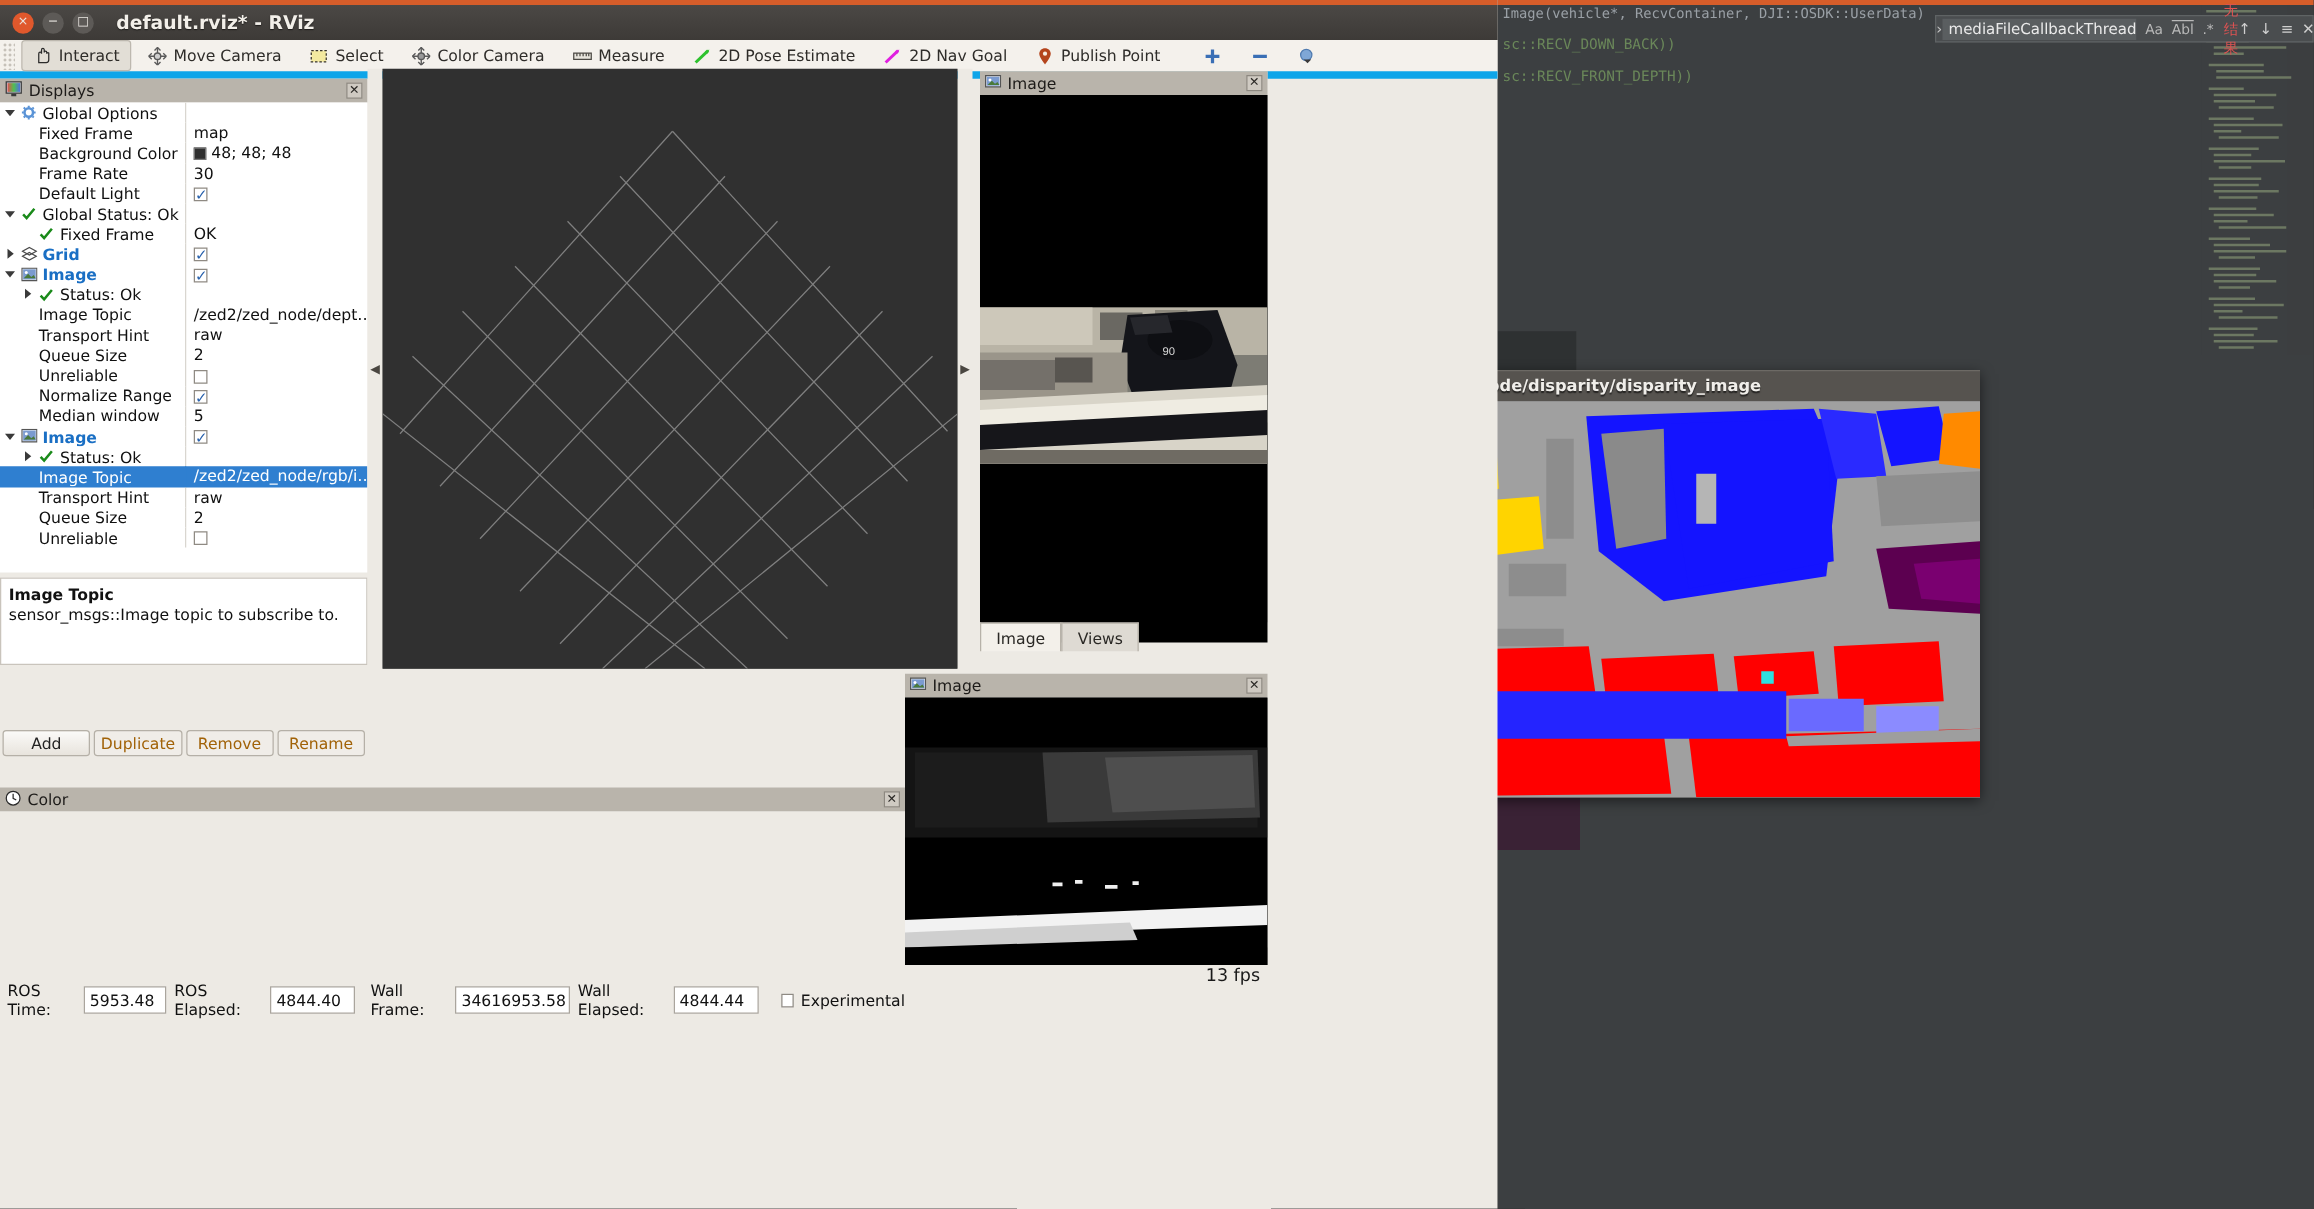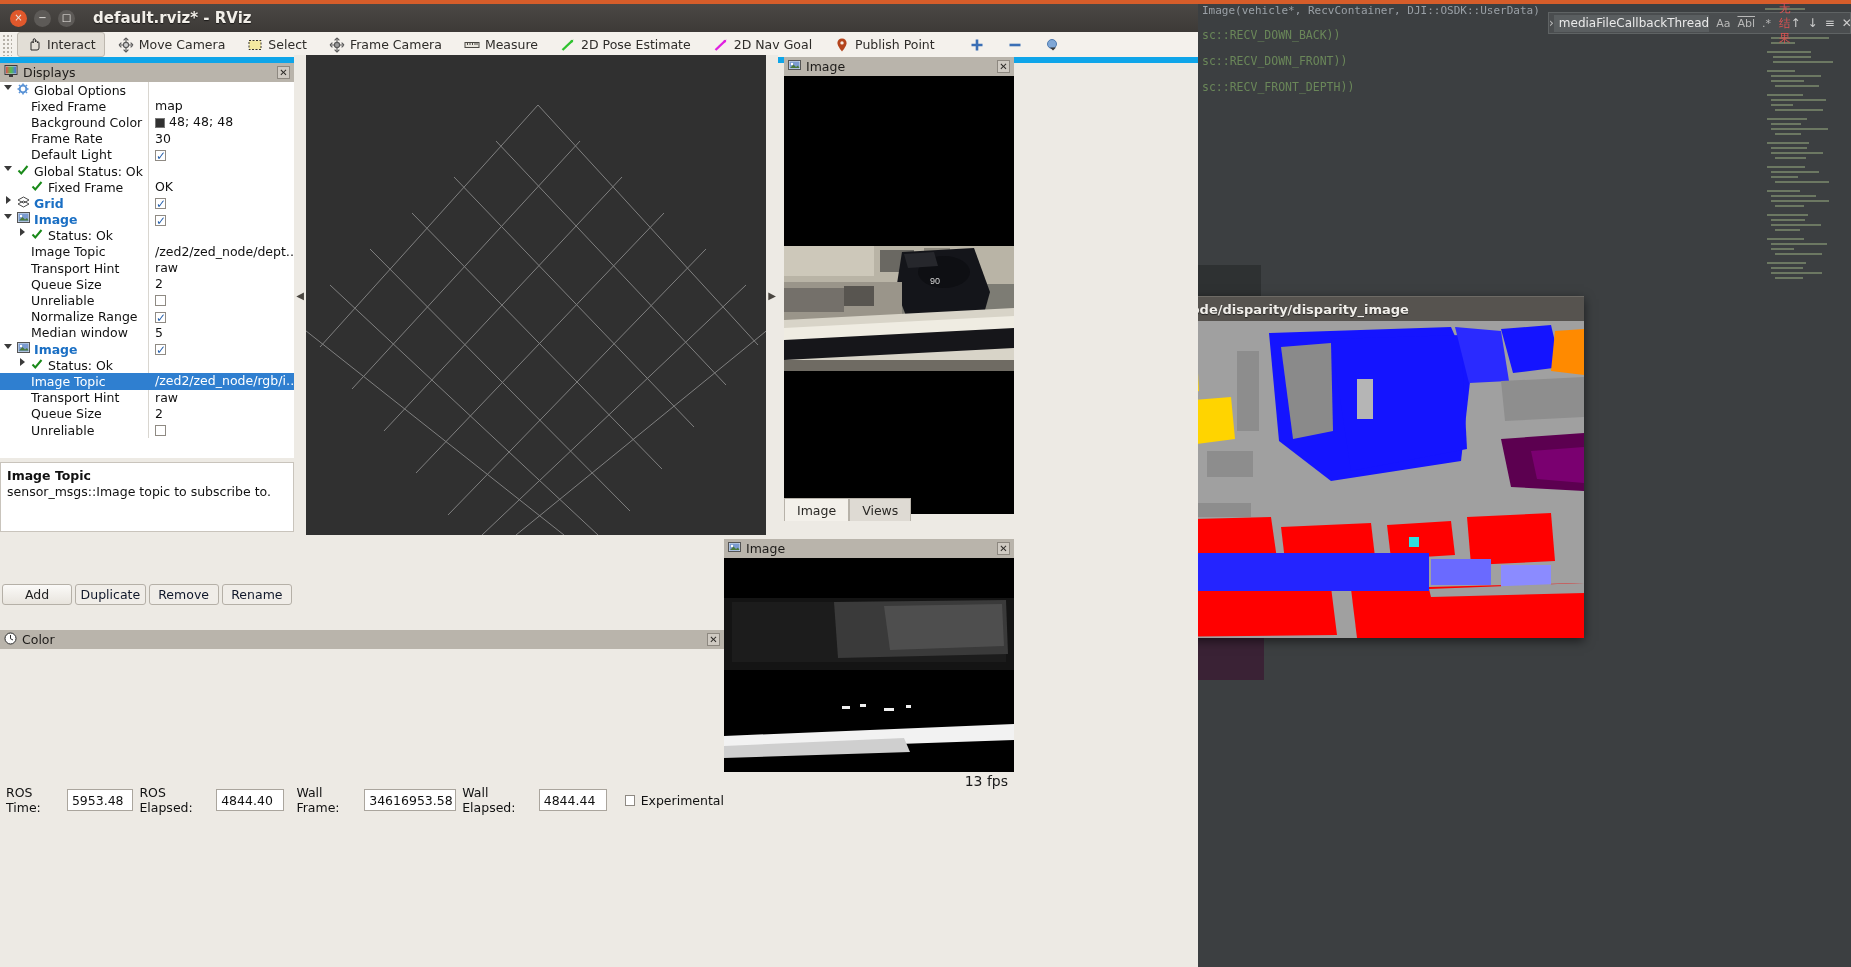--- a/index.html
+++ b/index.html
@@ -39,21 +39,21 @@
   .dock-head { height:19px; background:#b9b4ab; display:flex; align-items:center;
      padding:0 4px; font-size:12.5px; color:#1d1b19; }
   .dock-head .ttl { margin-left:5px; font-weight:normal; }
   .dock-x { margin-left:auto; width:13px; height:13px; border:1px solid #8d8880;
      background:#cfcac2; color:#2b2926; font-size:10px; line-height:11px; text-align:center; }
   #disp-tree { position:absolute; left:0; top:19px; width:294px; height:376px;
      background:#ffffff; overflow:hidden; }
   .trow { height:16.2px; display:flex; align-items:center; font-size:12.5px; color:#101010;
      position:relative; }
   .trow.sel { background:#2f7fd0; color:#fff; }
-  .tname { display:flex; align-items:flex-start; gap:4px; width:148px; overflow:hidden;
+  .tname { display:flex; align-items:center; gap:4px; width:148px; overflow:hidden;
      white-space:nowrap; padding-left:4px; }
   .tval { width:146px; padding-left:6px; white-space:nowrap; overflow:hidden;
      border-left:1px solid #d9d6d0; height:16.2px; line-height:16.2px; }
   .trow.sel .tval { border-left-color:#2f7fd0; }
   .arrow { width:9px; height:9px; flex:0 0 9px; position:relative; }
   .arrow.down::after { content:""; position:absolute; left:0; top:2px;
      border-left:4.5px solid transparent; border-right:4.5px solid transparent; border-top:5px solid #3a3a3a; }
   .arrow.right::after { content:""; position:absolute; left:2px; top:0;
      border-top:4.5px solid transparent; border-bottom:4.5px solid transparent; border-left:5px solid #3a3a3a; }
   .arrow.blank { }
@@ -68,21 +68,21 @@
 
   #disp-desc { position:absolute; left:0; top:399px; width:294px; height:70px;
      background:#ffffff; border:1px solid #c9c4bc; padding:5px 6px; }
   #disp-desc .h { font-weight:bold; font-size:12.5px; color:#111; }
   #disp-desc .b { font-size:12.5px; color:#111; margin-top:1px; }
   #disp-btns { position:absolute; left:0; top:521px; width:294px; height:24px;
      display:flex; gap:3px; padding:0 2px; }
   .dbtn { flex:1; height:21px; border:1px solid #b5b0a7; border-radius:3px;
      background:linear-gradient(#fbfaf8,#e8e4dd); font-size:12.5px; color:#222;
      display:flex; align-items:center; justify-content:center; }
-  .dbtn.dis { color:#0f172a; background:#f0ede8; }
+  .dbtn.dis { color:#a16207; background:#f0ede8; }
 
   
   #view3d { position:absolute; left:306px; top:55px; width:460px; height:480px;
      background:#303030; overflow:hidden; }
   #splitL { position:absolute; left:294px; top:55px; width:12px; height:480px;
      background:#edeae4; display:flex; align-items:center; justify-content:center; }
   #splitR { position:absolute; left:766px; top:55px; width:12px; height:480px;
      background:#edeae4; display:flex; align-items:center; justify-content:center; }
   .sarrow { font-size:10px; color:#4a4640; }
 
@@ -156,21 +156,20 @@
 </head>
 <body>
 
 <div id="root">
 
   <div id="editor">
     <div id="ed-topstripe"></div>
     <div id="ed-headline">Image(vehicle*, RecvContainer, DJI::OSDK::UserData)</div>
     <div id="ed-code">
       <div>sc::RECV_DOWN_BACK))</div>
-      <div>sc::RECV_DOWN_FRONT))</div>
       <div>sc::RECV_FRONT_DEPTH))</div>
     </div>
     <svg id="minimap" viewBox="0 0 90 280" preserveAspectRatio="none">
       <rect width="90" height="280" fill="#3c3f41"></rect>
       <g fill="#7d8b6e">
         <rect x="4" y="4" width="40" height="2"></rect>
           <rect x="8" y="9" width="52" height="2"></rect>
         <rect x="8" y="14" width="30" height="2"></rect>
           <rect x="12" y="19" width="46" height="2"></rect>
         <rect x="4" y="28" width="34" height="2"></rect>
@@ -355,21 +354,21 @@
       <div class="tbtn">
         <span class="ic">
           <svg width="16" height="16" viewBox="0 0 16 16">
               <g stroke="#5a5a5a" stroke-width="1.1" fill="none">
                 <path d="M8 1 L8 15 M1 8 L15 8"></path>
                 <path d="M8 1 L5.6 3.4 M8 1 L10.4 3.4 M8 15 L5.6 12.6 M8 15 L10.4 12.6 M1 8 L3.4 5.6 M1 8 L3.4 10.4 M15 8 L12.6 5.6 M15 8 L12.6 10.4"></path>
                 <circle cx="8" cy="8" r="2.6" fill="#9a9a9a"></circle>
               </g>
             </svg>
         </span>
-        <span>Frame Camera</span>
+        <span>Color Camera</span>
       </div>
 
       <div class="tbtn">
         <span class="ic">
           <svg width="16" height="16" viewBox="0 0 16 16">
               <rect x="1" y="5.5" width="14" height="5" fill="#e8e5dd" stroke="#4b4843" stroke-width="1"></rect>
               <g stroke="#4b4843" stroke-width="1">
                 <path d="M3.5 5.5 L3.5 8 M6 5.5 L6 8 M8.5 5.5 L8.5 8 M11 5.5 L11 8 M13 5.5 L13 8"></path>
               </g>
             </svg>

